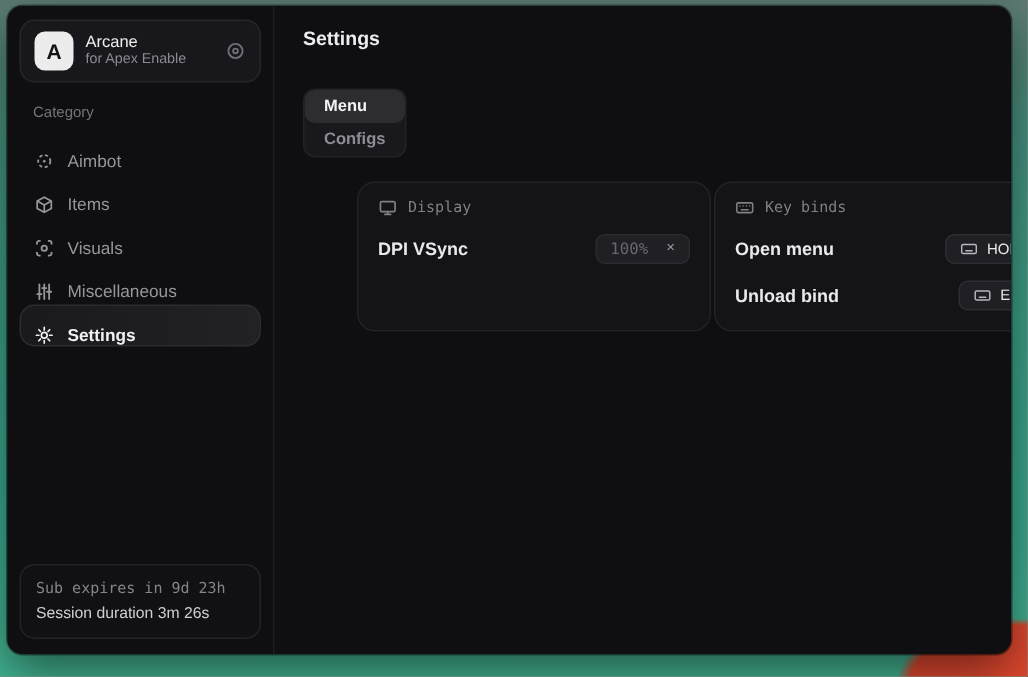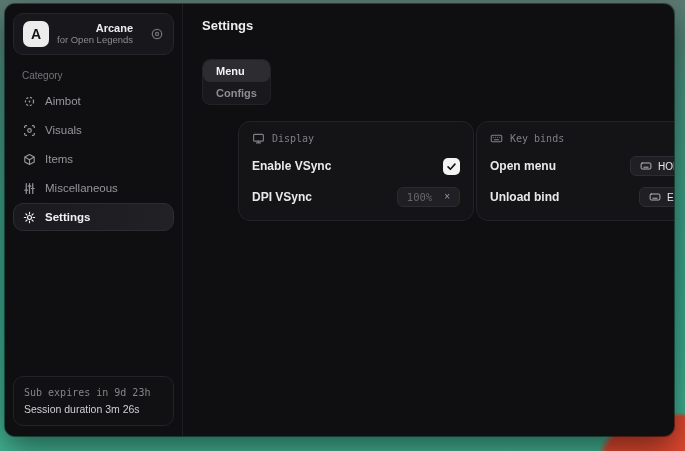--- a/index.html
+++ b/index.html
@@ -26,26 +26,26 @@
     display:flex; align-items:center; gap:8px;
     background:#18181c; border:1px solid #26262b; border-radius:10px;
     padding:7px 9px;
   }
   .brand-logo {
     width:26px; height:26px; flex:none; background:#ececec; border-radius:7px;
     color:#141416; font-weight:bold; font-size:14px;
     display:flex; align-items:center; justify-content:center;
   }
   .brand-text { display:flex; flex-direction:column; line-height:1.15; }
-  .brand-name { font-size:11px; font-weight:bold; color:#ededef;text-align:right; }
+  .brand-name { font-size:11px; font-weight:normal; color:#ededef; }
   .brand-sub  { font-size:9.5px; color:#8a8a90; margin-top:1px; }
   .brand-badge { margin-left:auto; color:#6f6f76; display:flex; }
   .category-label { font-size:10px; color:#73737a; margin:15px 0 5px 9px; }
   .nav-item {
-    display:flex; align-items:center; gap:9px; height:28px; padding:0 9px;
+    display:flex; align-items:flex-end; gap:9px; height:28px; padding:0 9px;
     margin-top:1px; border-radius:10px; border:1px solid transparent;
     color:#96969c; font-size:11.5px; cursor:default;
   }
   .nav-item svg { width:13px; height:13px; flex:none; }
   .nav-item.active {
     background:linear-gradient(90deg,#1a1a1e,#212126);
     border-color:#2c2c31; color:#f1f1f3; font-weight:bold;
   }
   .sidebar-spacer { flex:1; }
   .sub-card {
@@ -105,58 +105,58 @@
 <body>
 
 <div class="window">
 
   <div class="sidebar">
 
     <div class="brand-card">
       <div class="brand-logo">A</div>
       <div class="brand-text">
         <span class="brand-name">Arcane</span>
-        <span class="brand-sub">for Open Legends</span>
+        <span class="brand-sub">for Apex Enable</span>
       </div>
       <span class="brand-badge">
         <svg width="14" height="14" viewBox="0 0 16 16" fill="none" stroke="currentColor" stroke-width="1.4">
           <circle cx="8" cy="8" r="5.4"></circle>
             <circle cx="8" cy="8" r="1.8"></circle>
         </svg>
       </span>
     </div>
 
     <div class="category-label">Category</div>
 
     <div class="nav-item">
       <svg viewBox="0 0 16 16" fill="none" stroke="currentColor" stroke-width="1.5">
         <circle cx="8" cy="8" r="5" stroke-dasharray="2.6 2.1"></circle>
         <circle cx="8" cy="8" r="1.1" fill="currentColor" stroke="none"></circle>
       </svg>
       <span>Aimbot</span>
     </div>
 
     <div class="nav-item">
+      <svg viewBox="0 0 16 16" fill="none" stroke="currentColor" stroke-width="1.4" stroke-linejoin="round">
+        <path d="M8 1.8 13.8 5v6L8 14.2 2.2 11V5Z"></path>
+        <path d="M2.2 5 8 8.2 13.8 5"></path>
+          <path d="M8 8.2v6"></path>
+      </svg>
+      <span>Items</span>
+    </div>
+
+    <div class="nav-item">
       <svg viewBox="0 0 16 16" fill="none" stroke="currentColor" stroke-width="1.5">
         <path d="M2 5V3.8A1.8 1.8 0 0 1 3.8 2H5"></path>
           <path d="M11 2h1.2A1.8 1.8 0 0 1 14 3.8V5"></path>
         <path d="M14 11v1.2A1.8 1.8 0 0 1 12.2 14H11"></path>
           <path d="M5 14H3.8A1.8 1.8 0 0 1 2 12.2V11"></path>
         <circle cx="8" cy="8" r="2.2"></circle>
       </svg>
       <span>Visuals</span>
-    </div>
-
-    <div class="nav-item">
-      <svg viewBox="0 0 16 16" fill="none" stroke="currentColor" stroke-width="1.4" stroke-linejoin="round">
-        <path d="M8 1.8 13.8 5v6L8 14.2 2.2 11V5Z"></path>
-        <path d="M2.2 5 8 8.2 13.8 5"></path>
-          <path d="M8 8.2v6"></path>
-      </svg>
-      <span>Items</span>
     </div>
 
     <div class="nav-item">
       <svg viewBox="0 0 16 16" fill="none" stroke="currentColor" stroke-width="1.5" stroke-linecap="round">
         <path d="M4 2v12M8 2v12M12 2v12"></path>
         <path d="M2.3 10h3.4M6.3 5h3.4M10.3 8h3.4"></path>
       </svg>
       <span>Miscellaneous</span>
     </div>
 
@@ -189,28 +189,20 @@
 
       <div class="card">
         <div class="card-header">
           <svg viewBox="0 0 16 16" fill="none" stroke="currentColor" stroke-width="1.4" stroke-linecap="round">
             <rect x="2" y="3" width="12" height="8.2" rx="1.2"></rect>
             <path d="M8 11.2v2.2M5.6 13.4h4.8"></path>
           </svg>
           <span>Display</span>
         </div>
 
-        <div class="card-row">
-          <span class="row-label">Enable VSync</span>
-          <span class="checkbox">
-            <svg viewBox="0 0 16 16" fill="none" stroke="#141416" stroke-width="2.4" stroke-linecap="round" stroke-linejoin="round">
-              <path d="M3 8.6 6.4 12 13 4.6"></path>
-            </svg>
-          </span>
-        </div>
 
         <div class="card-row">
           <span class="row-label">DPI VSync</span>
           <span class="dpi-input">
             <span class="dpi-value">100%</span>
             <span class="dpi-clear">×</span>
           </span>
         </div>
       </div>
 

